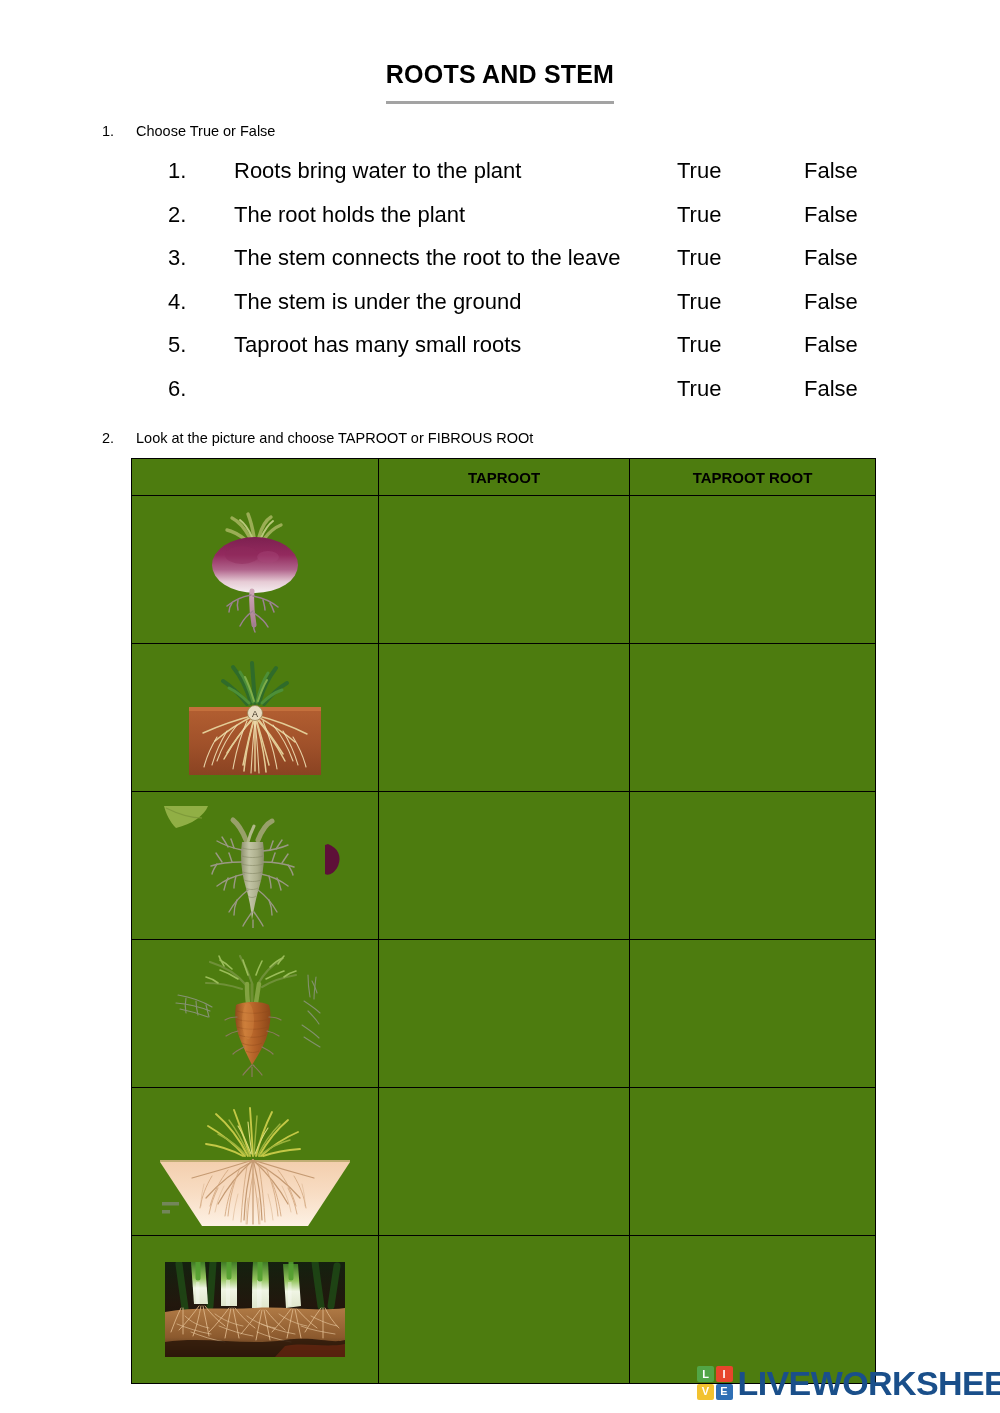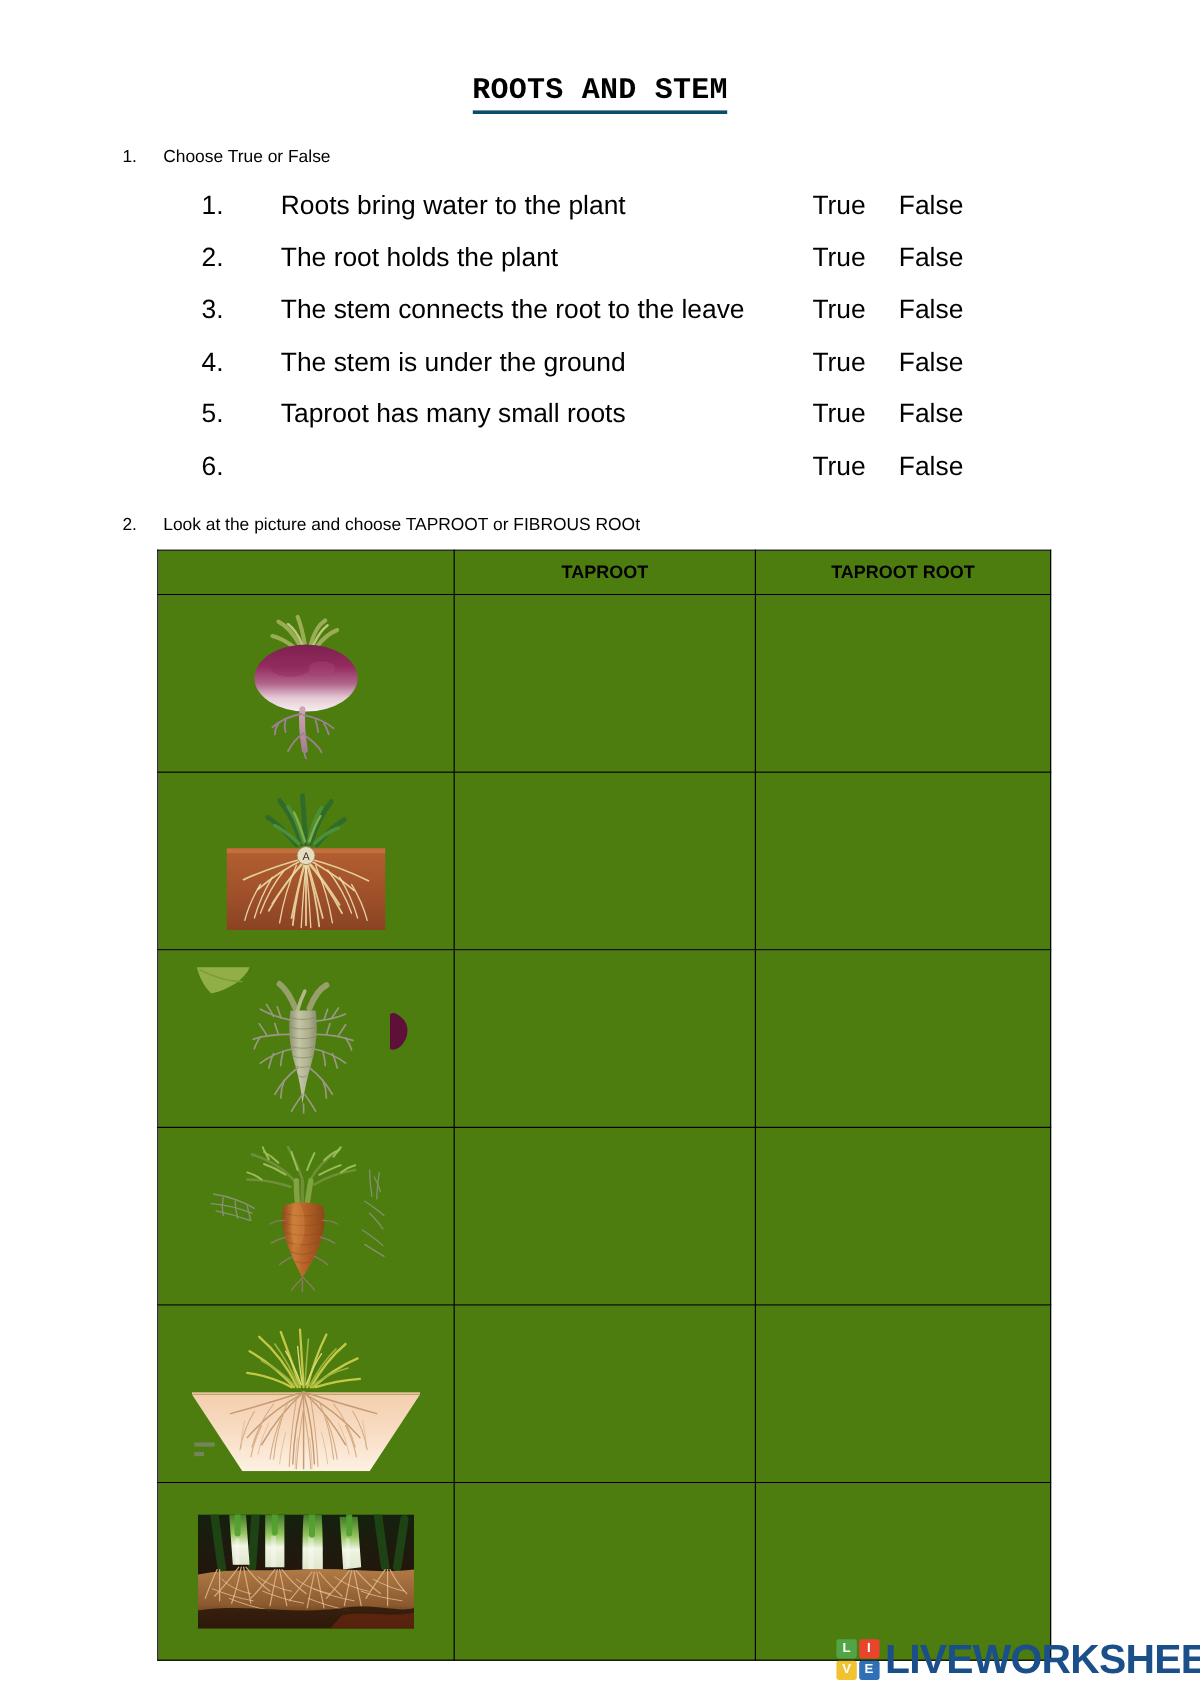--- a/index.html
+++ b/index.html
@@ -19,23 +19,22 @@
   
   .page-title {
     position: absolute;
     top: 60px; left: 0; width: 1000px;
     text-align: center;
     font-size: 25px;
     font-weight: bold;
     letter-spacing: 0.2px;
   }
   .page-title span {
-    border-bottom: 3px solid #0c4a6e;
-    padding-bottom: 2px;
-    font-family: Liberation Mono, monospace;
+    border-bottom: 3px solid #a3a3a3;
+    padding-bottom: 13px;
   }
 
   
   .section1 {
     position: absolute;
     top: 122px; left: 0; width: 1000px;
   }
   .q-head {
     position: relative;
     padding-left: 102px;
@@ -75,21 +74,21 @@
   .tf-row .item-text {
     position: absolute;
     left: 198px; top: 0; margin-left: 36px;
   }
   .tf-row .opt-true {
     position: absolute;
     left: 677px; top: 0;
   }
   .tf-row .opt-false {
     position: absolute;
-    left: 749px; top: 0;
+    left: 804px; top: 0;
   }
 
   
   .section2 {
     position: absolute;
     top: 429px; left: 0; width: 1000px;
   }
   .section2 .q-head { padding-left: 102px; }
 
   .root-table {

